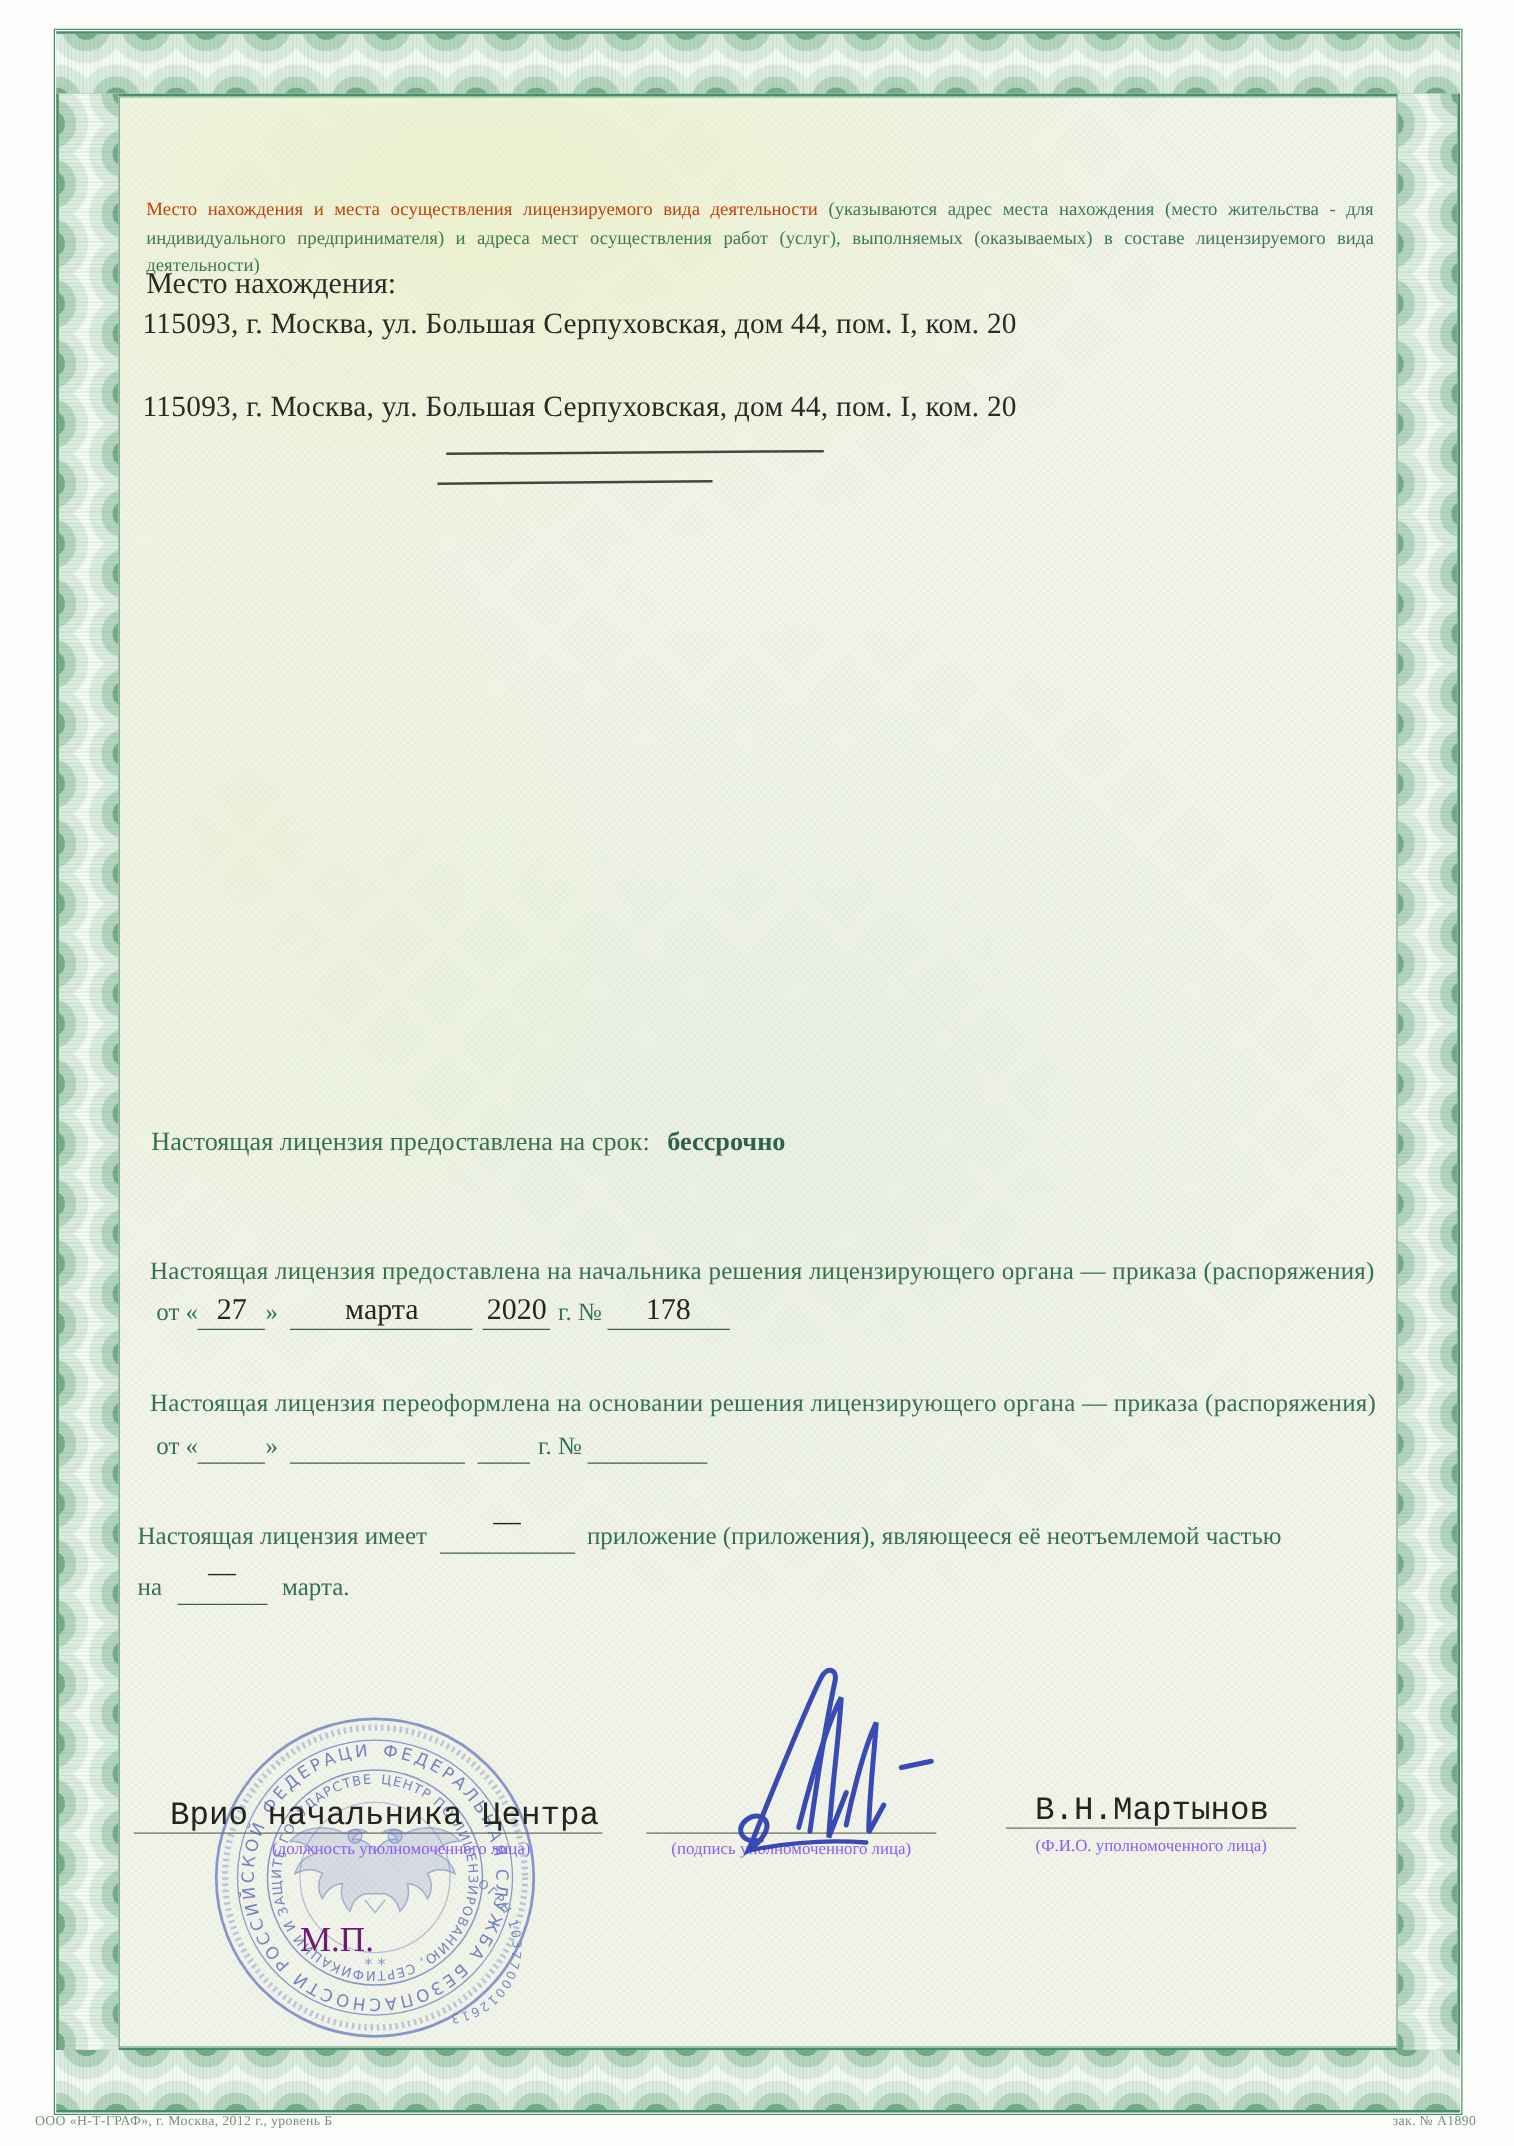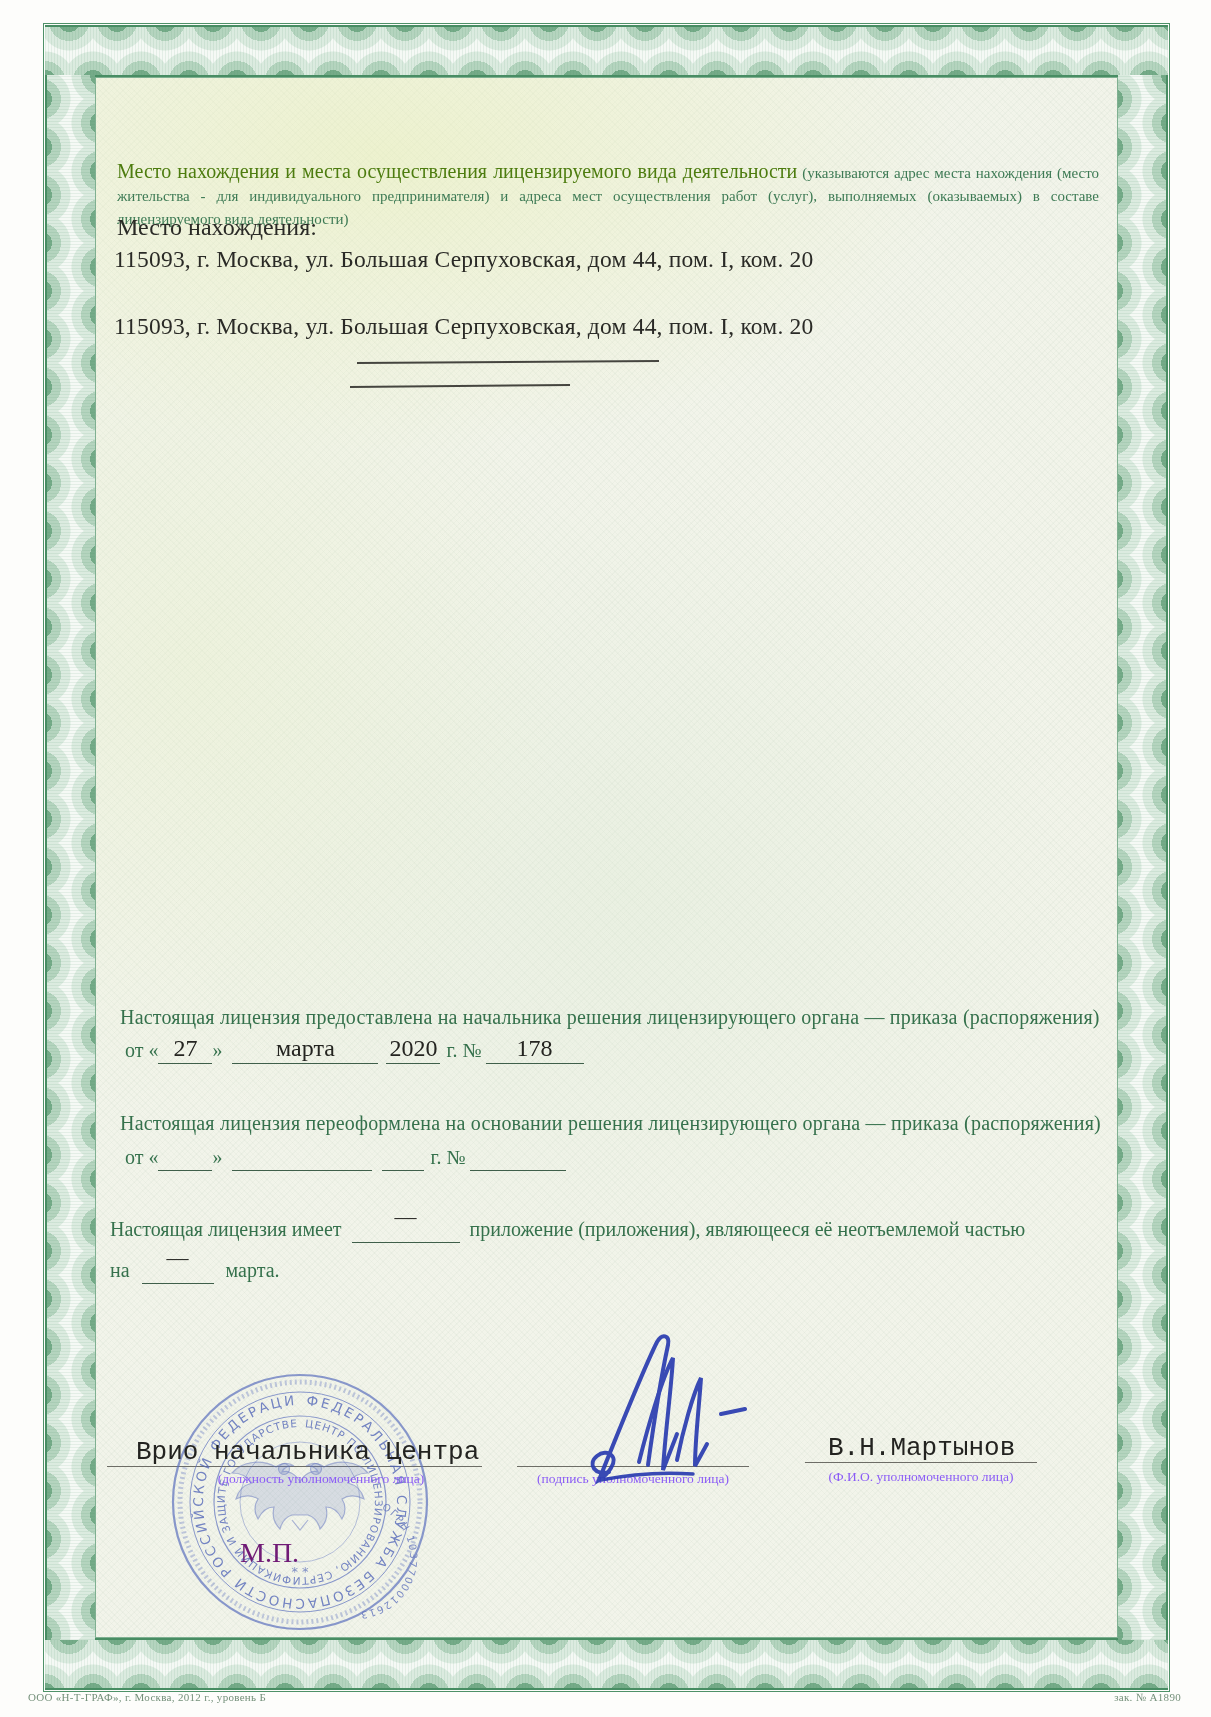--- a/index.html
+++ b/index.html
@@ -31,21 +31,21 @@
       radial-gradient(520px 640px at 10% 38%, rgba(228,238,196,.35), transparent 70%),
       radial-gradient(640px 560px at 52% 52%, rgba(214,231,206,.30), transparent 72%),
       repeating-linear-gradient(45deg, rgba(128,160,132,.055) 0 1px, transparent 1px 4px),
       repeating-linear-gradient(-45deg, rgba(128,160,132,.055) 0 1px, transparent 1px 4px);}
 
   
   .abs{position:absolute;z-index:3;}
   .green{color:#35714c;}
   .black{color:#2a2a26;}
   .hdr{left:117px;top:141px;width:982px;line-height:1.42;text-align:justify;}
-  .hdr .big{font-size:20px;color:#4d7c0f;}
+  .hdr .big{font-size:15px;color:#c2410c;}
   .hdr .note{font-size:15px;color:#3d7a54;}
   .loc-label{font-size:24px;}
   .loc-addr{font-size:23.5px;letter-spacing:.2px;}
   .rule{position:absolute;z-index:3;border-top:2px solid #45453f;height:0;}
   .sentence{font-size:20px;white-space:nowrap;letter-spacing:.2px;}
   .fill-row{display:flex;align-items:flex-end;z-index:3;position:absolute;}
   .fill-row .lbl{font-size:20px;color:#35714c;line-height:28px;}
   .blank{display:inline-block;border-bottom:1.5px solid #3f5f4a;height:28px;text-align:center;position:relative;}
   .blank .val{font-size:24px;color:#242420;line-height:26px;display:inline-block;}
   .blank .raised{transform:translateY(-8px);font-size:22px;}
@@ -73,20 +73,23 @@
   <div class="paper"></div>
 
   <p class="abs hdr"><span class="big">Место нахождения и места осуществления лицензируемого вида деятельности</span><span class="note"> (указываются адрес места нахождения (место жительства - для индивидуального предпринимателя) и адреса мест осуществления работ (услуг), выполняемых (оказываемых) в составе лицензируемого вида деятельности)</span></p>
 
   <div class="abs black loc-label" style="left:117px;top:214px;">Место нахождения:</div>
   <div class="abs black loc-addr" style="left:114px;top:246px;">115093, г. Москва, ул. Большая Серпуховская, дом 44, пом. I, ком. 20</div>
   <div class="abs black loc-addr" style="left:114px;top:313px;">115093, г. Москва, ул. Большая Серпуховская, дом 44, пом. I, ком. 20</div>
   <div class="rule" style="left:357px;top:361px;width:302px;transform:rotate(-0.4deg);"></div>
   <div class="rule" style="left:350px;top:385px;width:220px;transform:rotate(-0.5deg);"></div>
 
+  <div class="abs" style="left:121px;top:901px;">
+    <span class="green term-label">Настоящая лицензия предоставлена на срок:</span><span class="term-value">бессрочно</span>
+  </div>
 
   <div class="abs green sentence" style="left:120px;top:1006px;">Настоящая лицензия предоставлена на начальника решения лицензирующего органа — приказа (распоряжения)</div>
   <div class="fill-row" style="left:125px;top:1034px;height:30px;">
     <span class="lbl">от «</span>
     <span class="blank" style="width:54px;"><span class="val">27</span></span>
     <span class="lbl">»</span>
     <span class="blank" style="width:146px;margin-left:10px;"><span class="val">марта</span></span>
     <span class="blank" style="width:54px;margin-left:8px;"><span class="val">2020</span></span>
     <span class="lbl" style="margin-left:6px;">г. №</span>
     <span class="blank" style="width:98px;margin-left:4px;"><span class="val">178</span></span>

